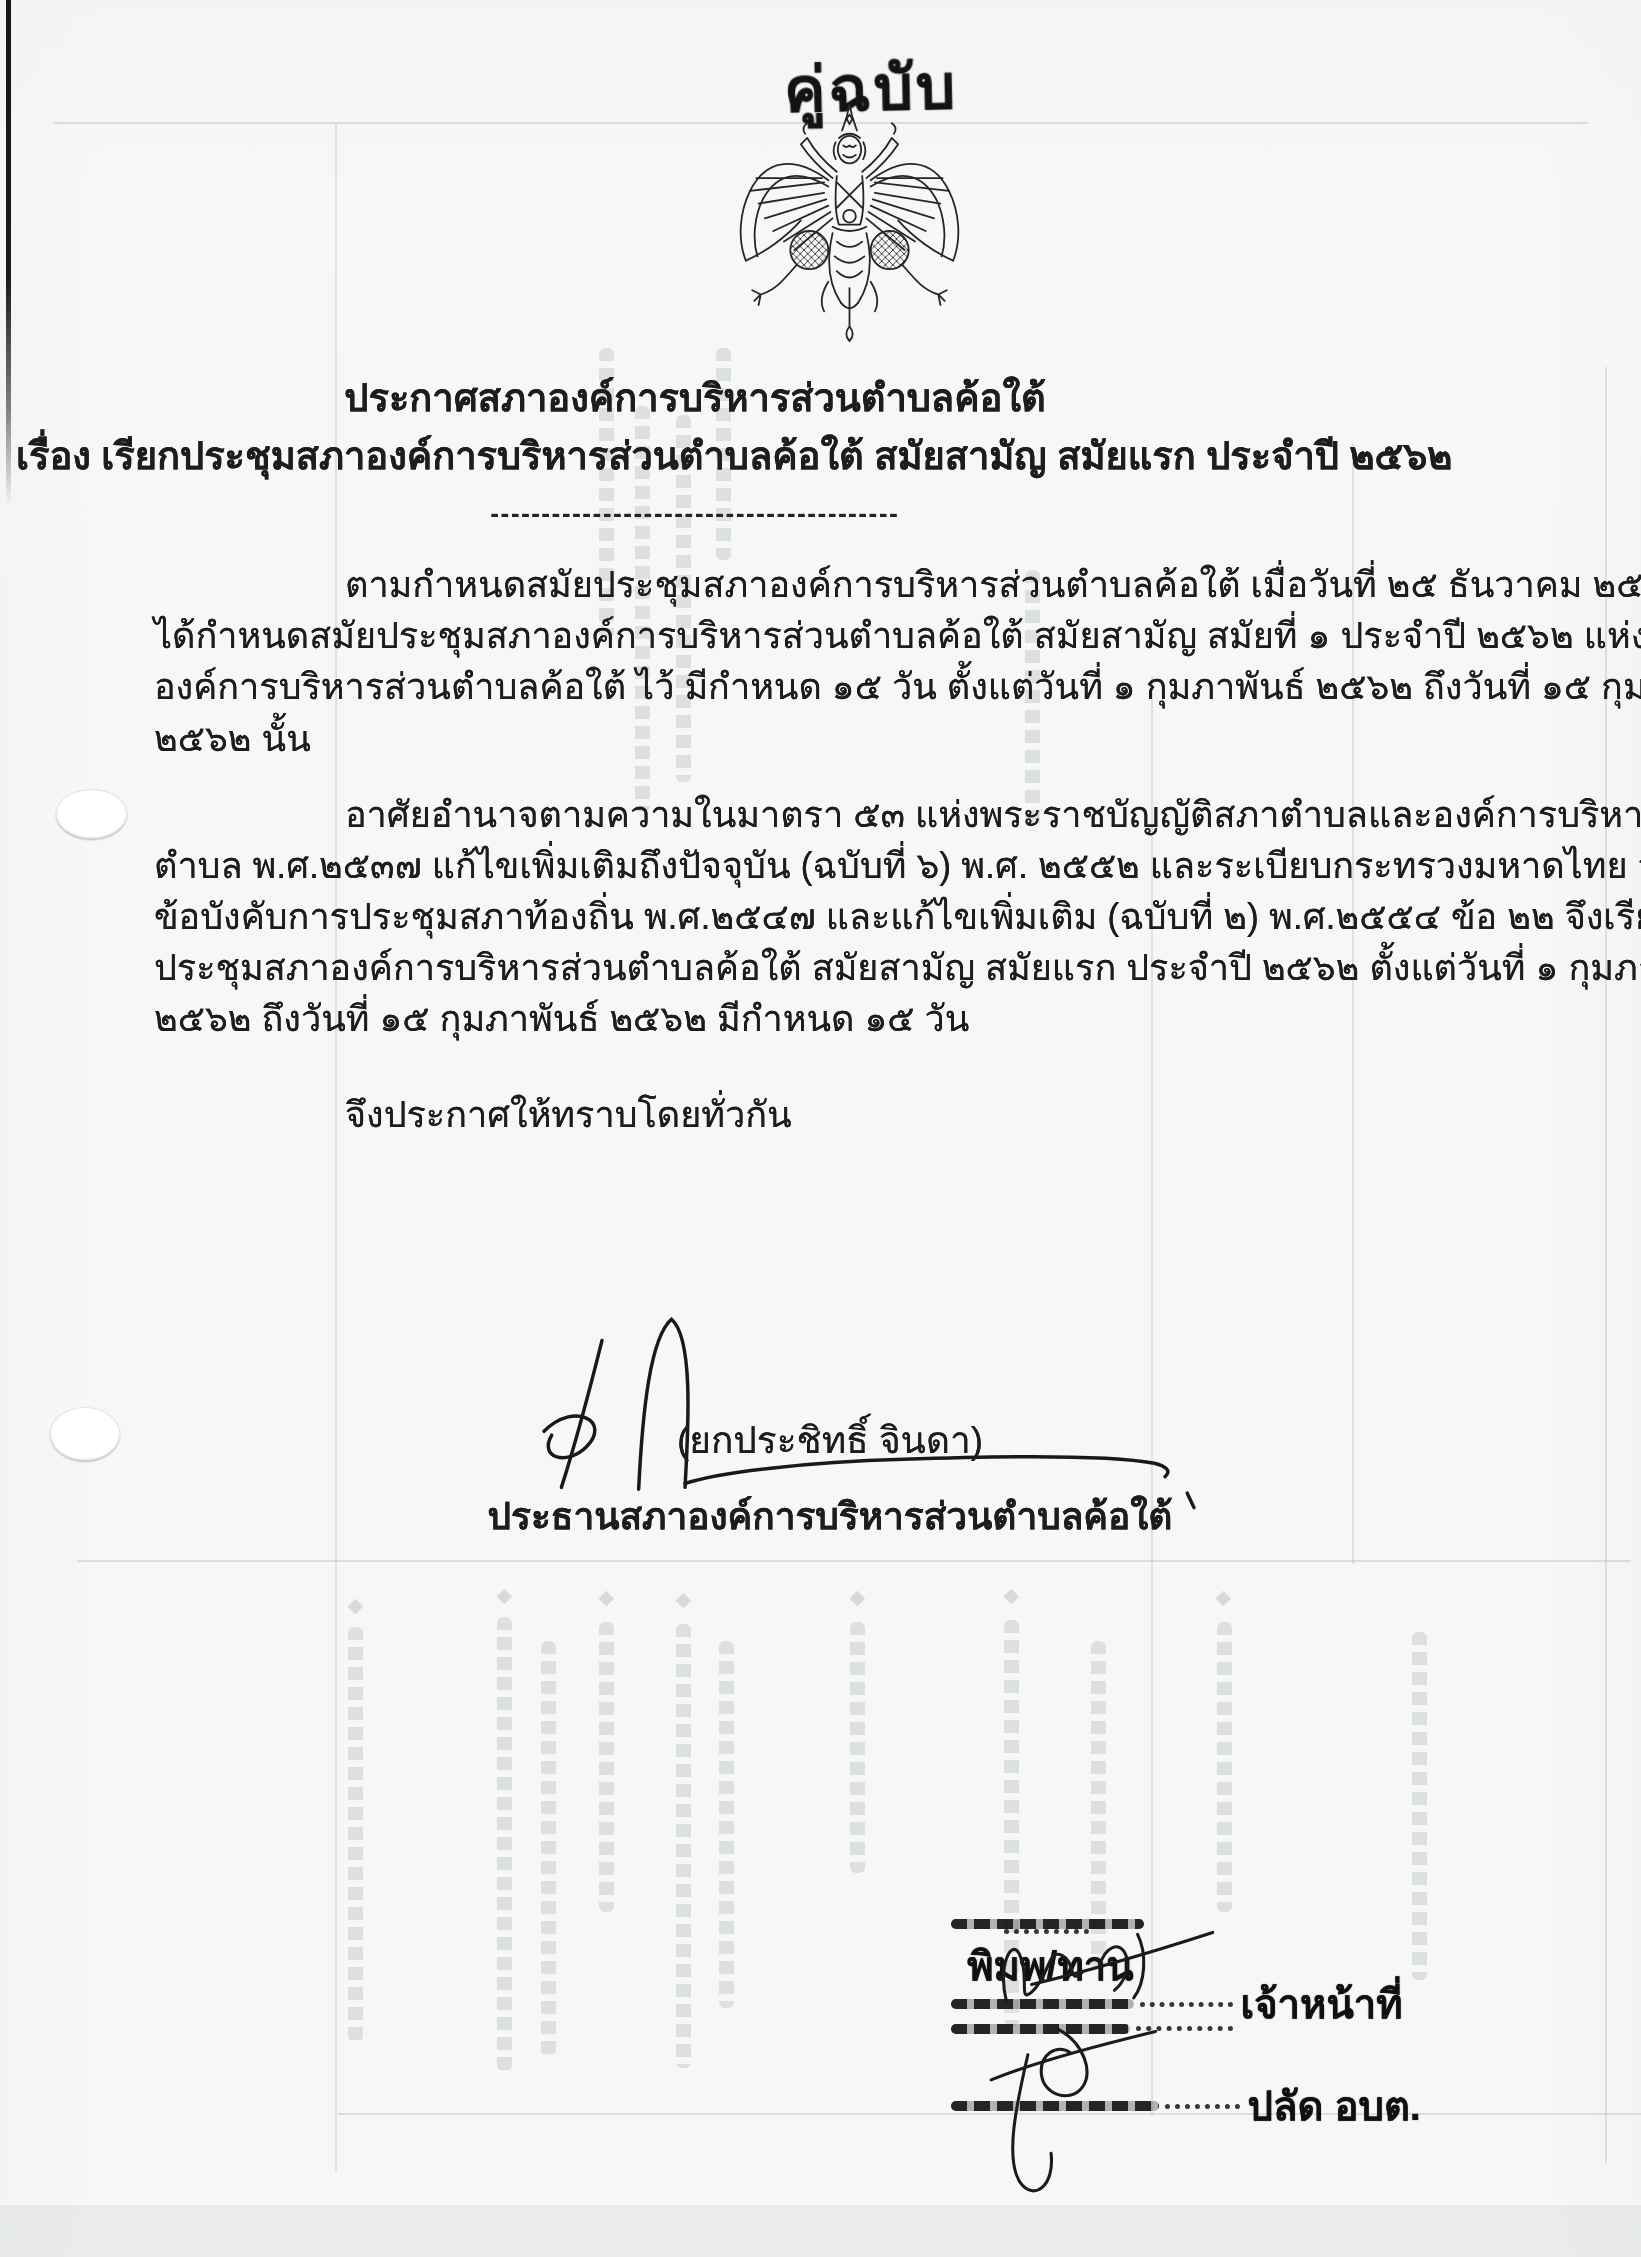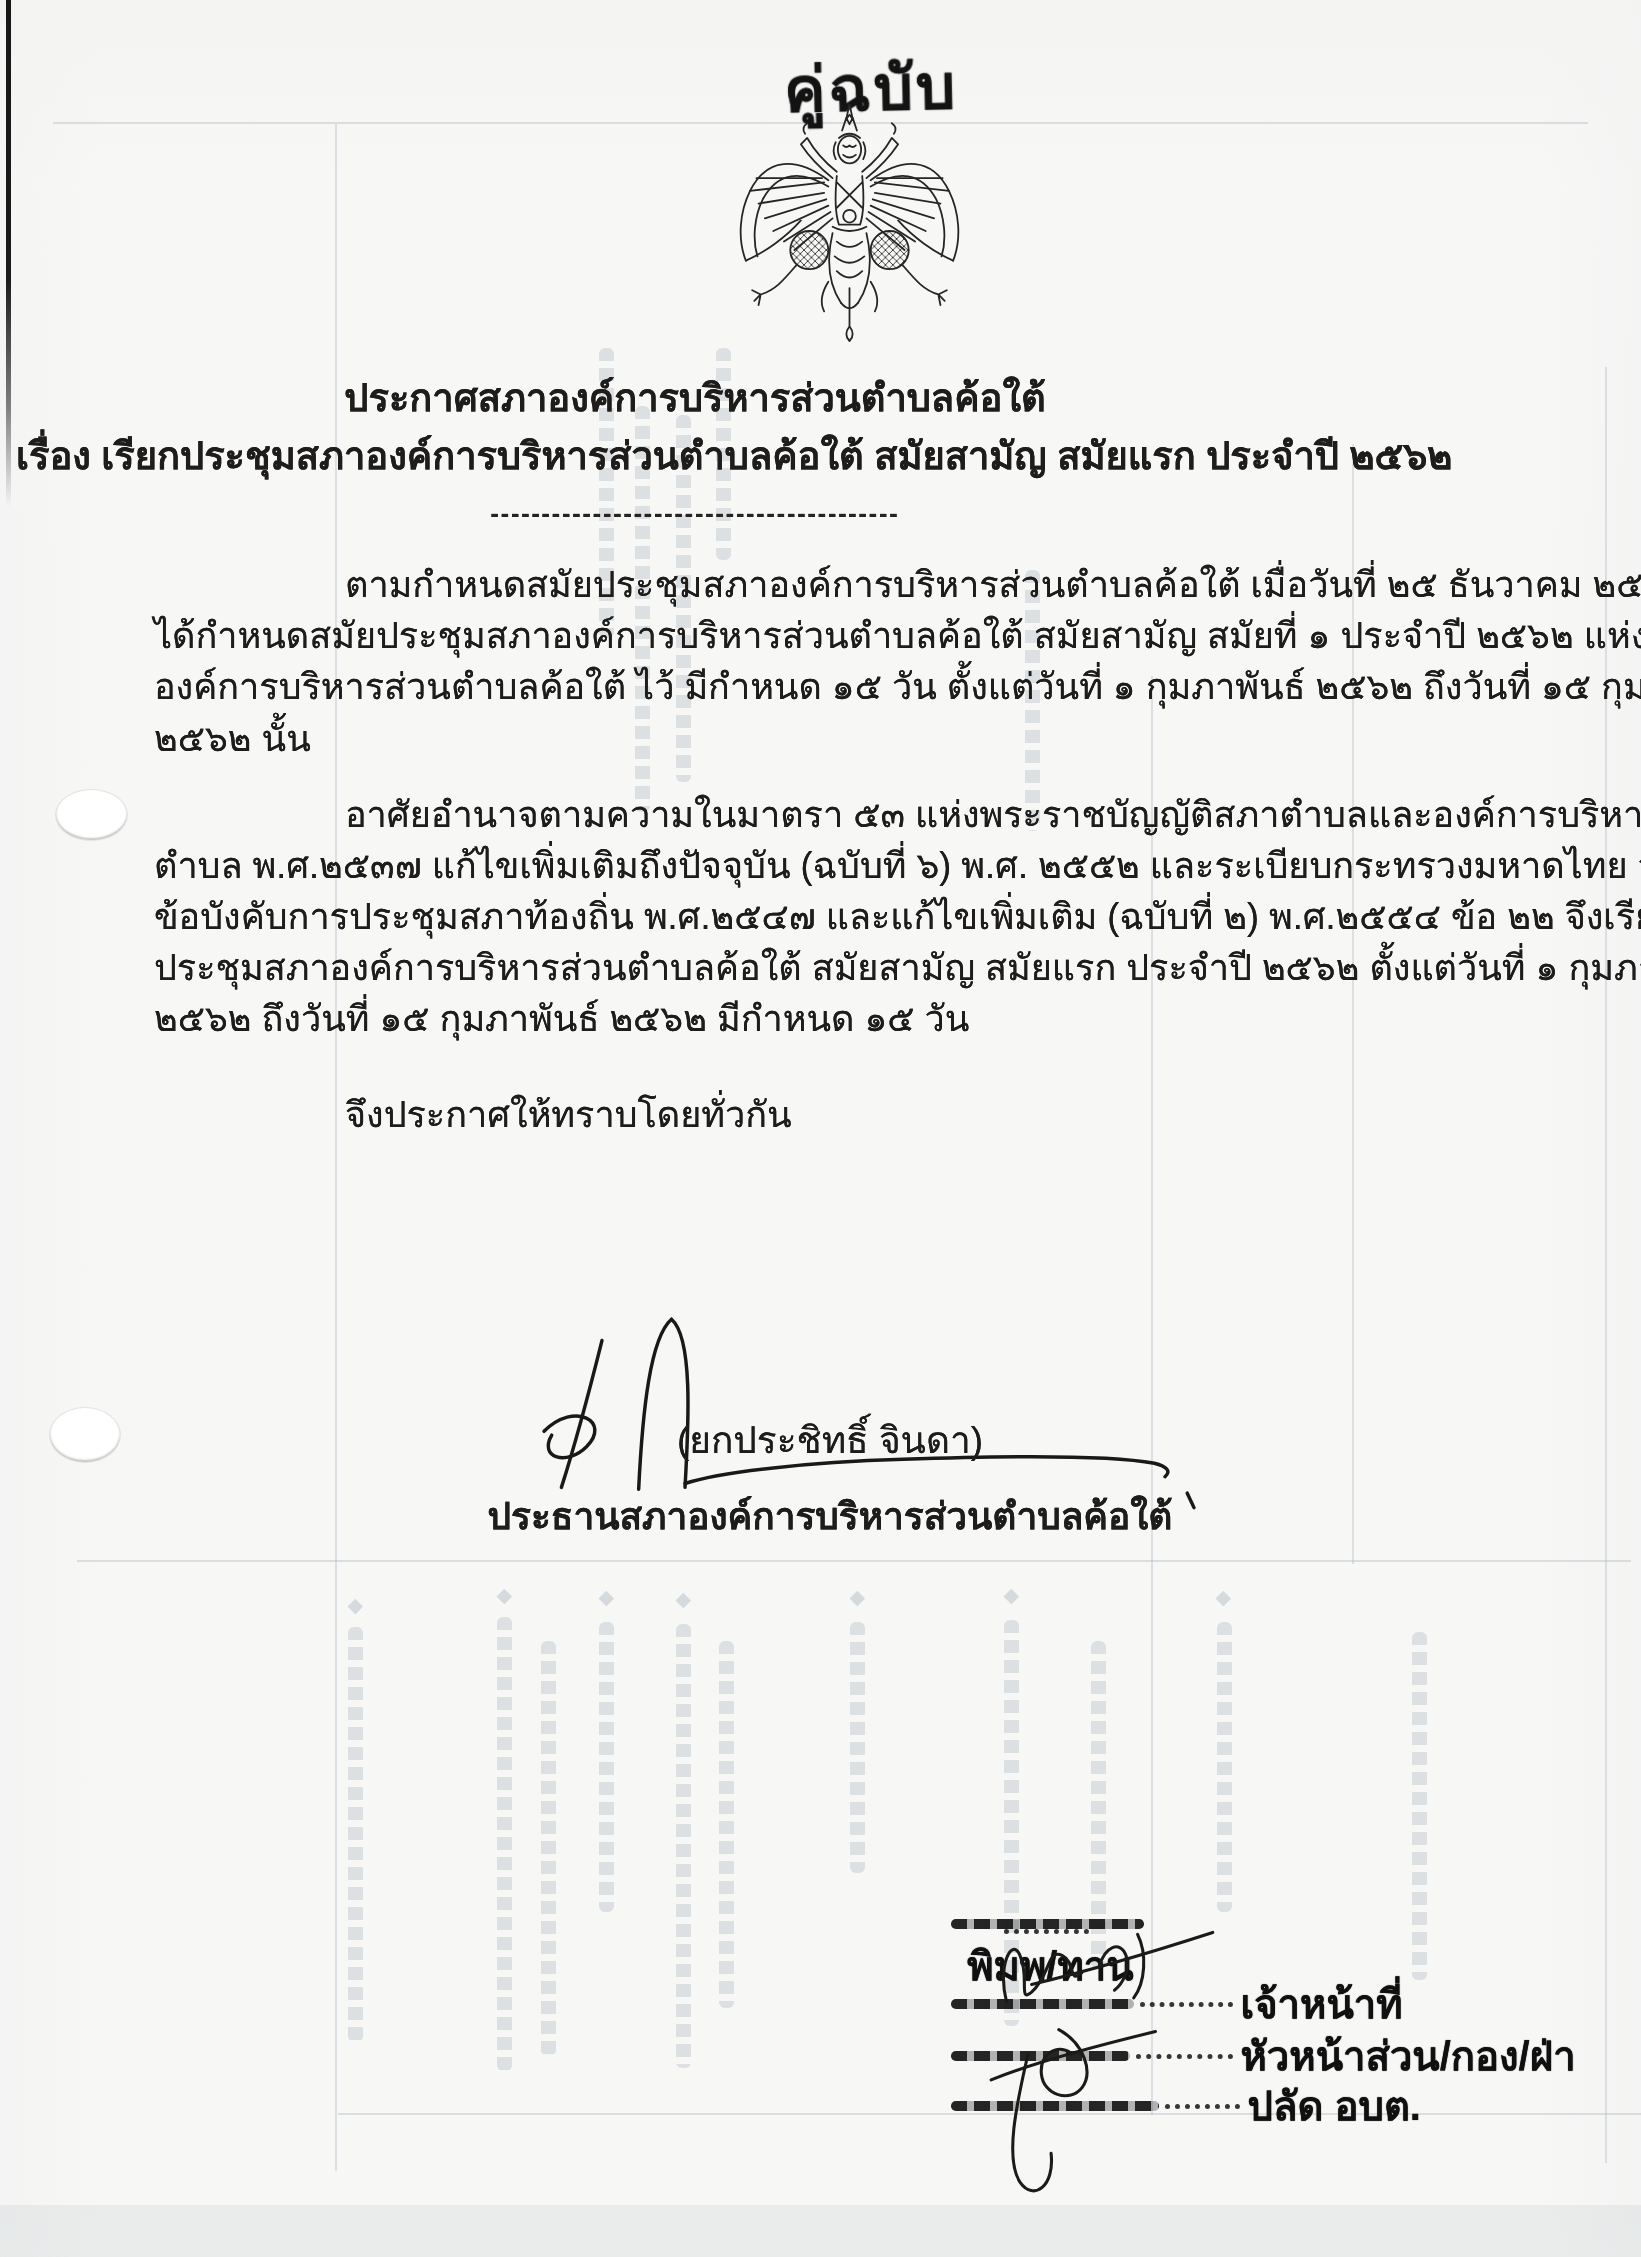--- a/index.html
+++ b/index.html
@@ -183,21 +183,20 @@
     <span class="stamp-label">พิมพ/ทาน</span>
   </div>
   <div class="stamp-row" style="left:951px;top:1972px;">
     <div class="leader" style="width:183px;"></div>
     <div class="leader-dots" style="width:93px;"></div>
     <span class="stamp-label">เจ้าหน้าที่</span>
   </div>
   <div class="stamp-row" style="left:951px;top:2024px;">
     <div class="leader" style="width:179px;"></div>
     <div class="leader-dots" style="width:97px;"></div>
-    <span class="stamp-label">หัวหน้าส่วน/กอง/ฝ่า</span>
   </div>
   <div class="stamp-row" style="left:951px;top:2074px;">
     <div class="leader" style="width:208px;"></div>
     <div class="leader-dots" style="width:75px;"></div>
     <span class="stamp-label">ปลัด อบต.</span>
   </div>
 
   <svg style="left:993px;top:1917px;" width="241" height="106" viewBox="0 0 250 110" fill="none" stroke="#1b1b1a" stroke-width="3.2" stroke-linecap="round">
     <path d="M14 88 C4 50 20 20 28 40 C38 62 26 90 40 78 C60 60 56 32 72 40 C86 47 78 70 92 58"></path>
     <path d="M110 52 C116 30 132 24 138 40 C143 54 134 70 126 76"></path>

